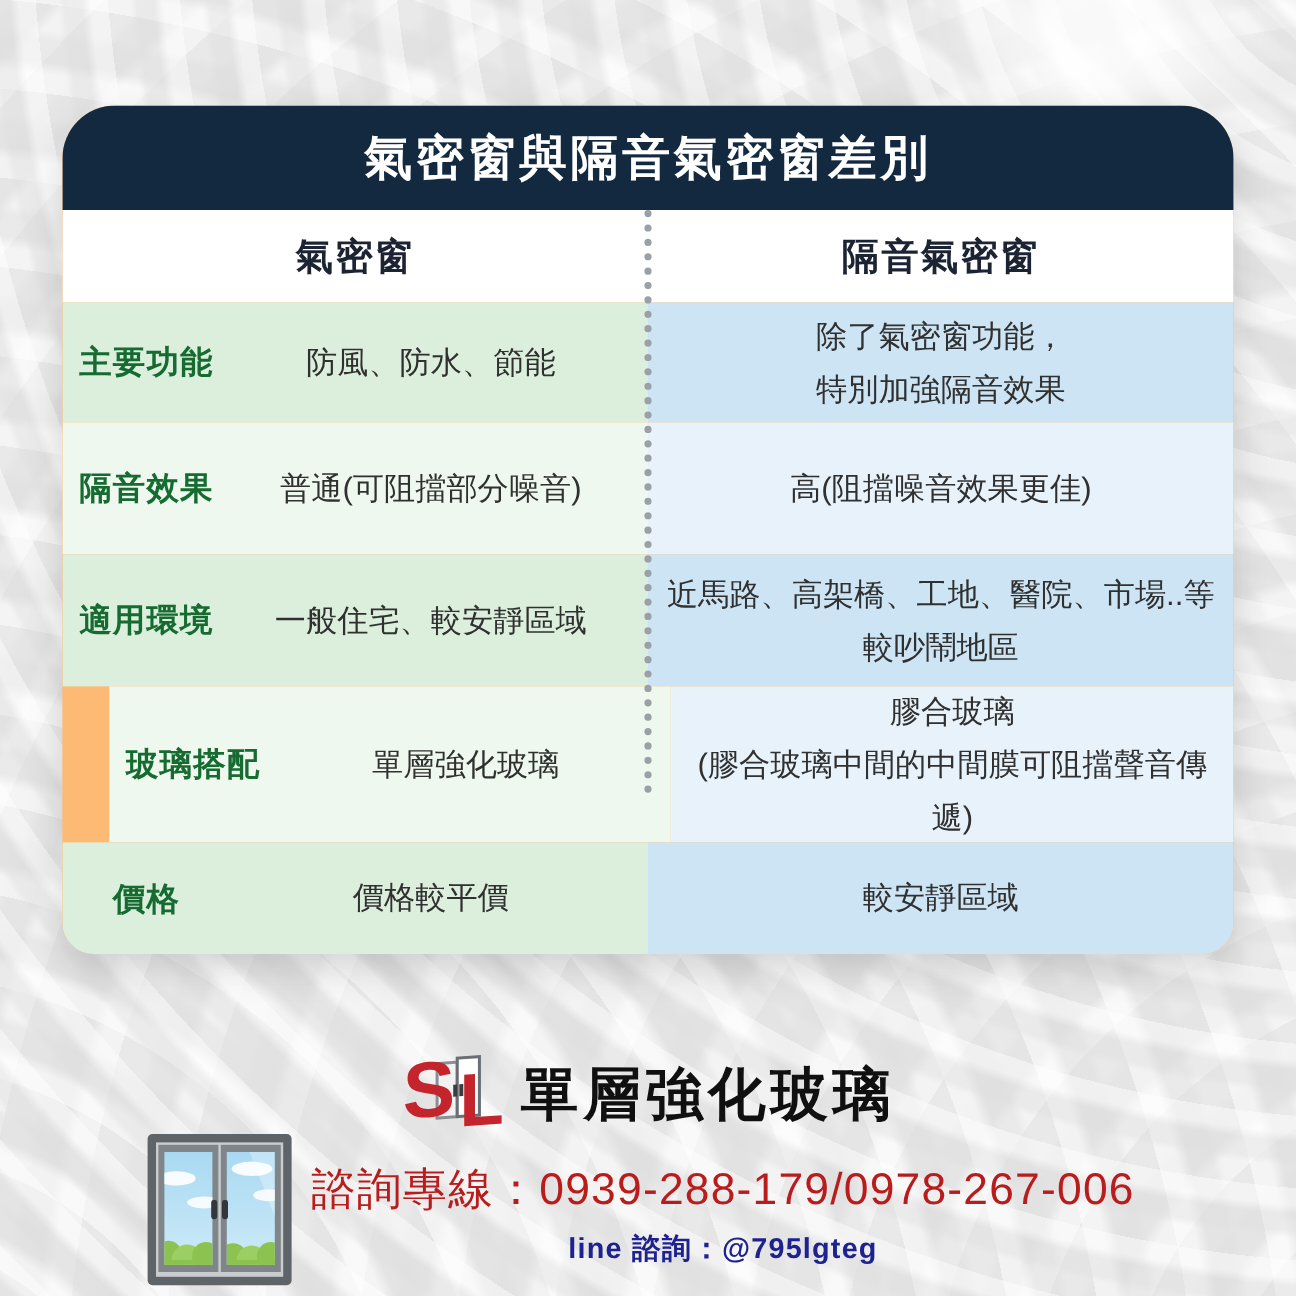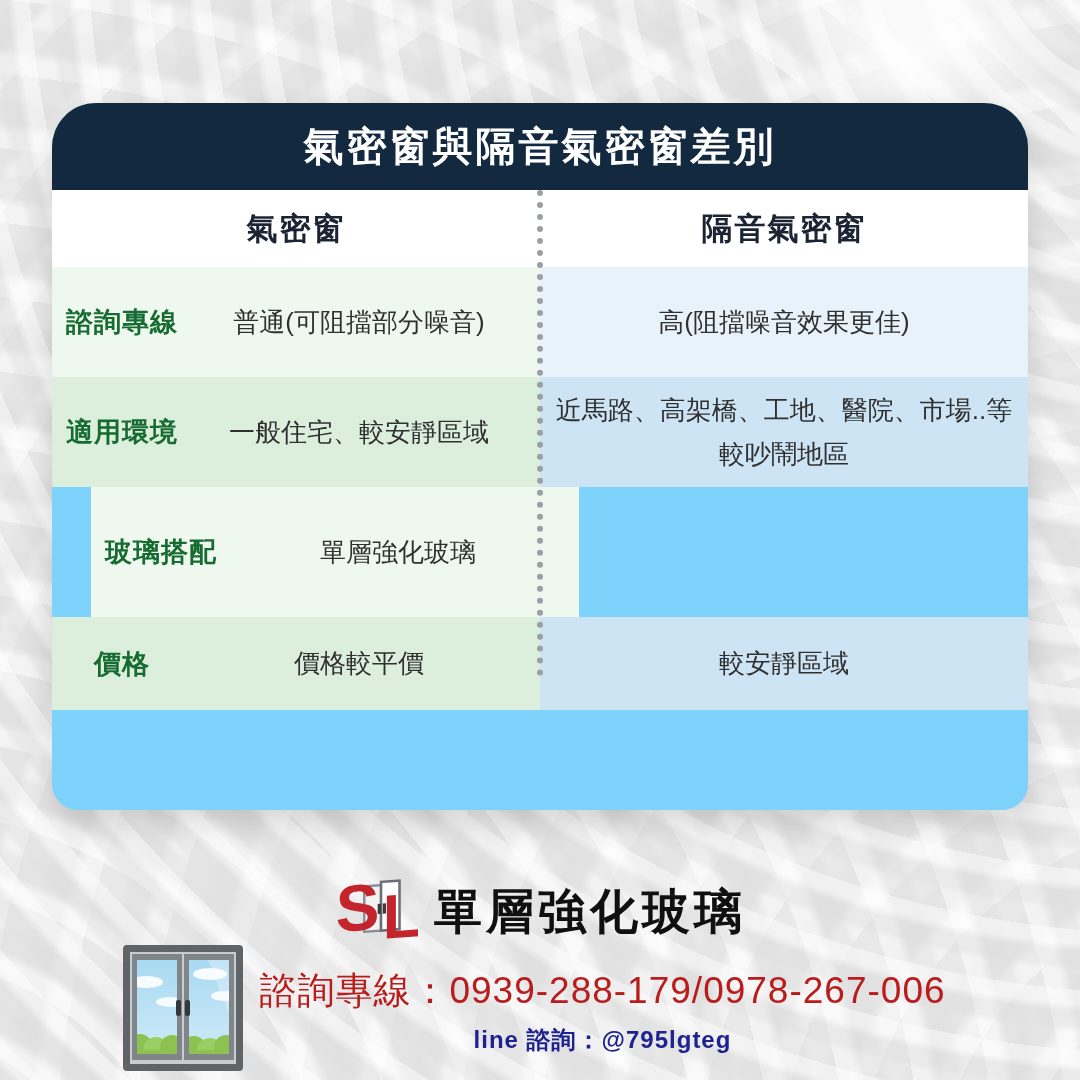--- a/index.html
+++ b/index.html
@@ -7,24 +7,24 @@
     width:1080px;height:1080px;position:relative;overflow:hidden;
     font-family:"Liberation Sans","DejaVu Sans",sans-serif;
     background:
       radial-gradient(circle at 85% 2%, rgba(255,255,255,.8) 0 40px, rgba(230,230,230,0) 150px),
       repeating-radial-gradient(circle at 108% -8%, rgba(255,255,255,.45) 0 14px, rgba(221,221,221,.4) 22px 36px, rgba(238,238,238,0) 42px 60px),
       repeating-radial-gradient(circle at -10% 116%, rgba(255,255,255,.5) 0 16px, rgba(222,222,222,.45) 26px 44px, rgba(238,238,238,0) 52px 74px),
       repeating-radial-gradient(circle at 116% 112%, rgba(255,255,255,.45) 0 18px, rgba(223,223,223,.4) 28px 48px, rgba(238,238,238,0) 56px 80px),
       #e9e9e9;
   }
   .card{
-    position:absolute;left:52px;top:103px;width:976px;height:707px;
+    position:absolute;left:52px;top:88px;width:976px;height:707px;
     border-radius:44px 44px 26px 26px;overflow:hidden;
     box-shadow:0 12px 30px rgba(0,0,0,.14);
-    background:#7dd3fc;
+    background:#fdba74;
   }
   .title-bar{
     height:87px;background:#132940;color:#ffffff;
     font-size:40px;font-weight:bold;letter-spacing:3px;
     display:flex;align-items:center;justify-content:center;
   }
   .tbl{position:relative;height:486px;}
   .divider{
     position:absolute;left:485px;top:0;bottom:0;width:0;
     border-left:6px dotted #9aa0a6;z-index:5;
@@ -62,43 +62,53 @@
 <div class="card">
   <div class="title-bar">氣密窗與隔音氣密窗差別</div>
   <div class="tbl">
     <div class="divider"></div>
 
     <div class="row">
       <div class="cell hdr">氣密窗</div>
       <div class="cell hdr">隔音氣密窗</div>
     </div>
 
+    <div class="row r1">
+      <div class="cell green-a">
+        <div class="row-label">主要功能</div>
+        <div class="row-val">防風、防水、節能</div>
+      </div>
+      <div class="cell rightcol blue-a">除了氣密窗功能，
+特別加強隔音效果</div>
+    </div>
 
     <div class="row r2">
       <div class="cell green-b">
-        <div class="row-label">諮詢專線</div>
+        <div class="row-label">隔音效果</div>
         <div class="row-val">普通(可阻擋部分噪音)</div>
       </div>
       <div class="cell rightcol blue-b">高(阻擋噪音效果更佳)</div>
     </div>
 
     <div class="row r3">
       <div class="cell green-a">
         <div class="row-label">適用環境</div>
         <div class="row-val">一般住宅、較安靜區域</div>
       </div>
       <div class="cell rightcol blue-a">近馬路、高架橋、工地、醫院、市場..等
 較吵鬧地區</div>
     </div>
 
     <div class="row r4">
       <div class="cell green-b">
         <div class="row-label">玻璃搭配</div>
         <div class="row-val">單層強化玻璃</div>
       </div>
+      <div class="cell rightcol blue-b">膠合玻璃
+(膠合玻璃中間的中間膜可阻擋聲音傳遞)</div>
     </div>
 
     <div class="row r5">
       <div class="cell green-a">
         <div class="row-label">價格</div>
         <div class="row-val">價格較平價</div>
       </div>
       <div class="cell rightcol blue-a">較安靜區域</div>
     </div>
   </div>

